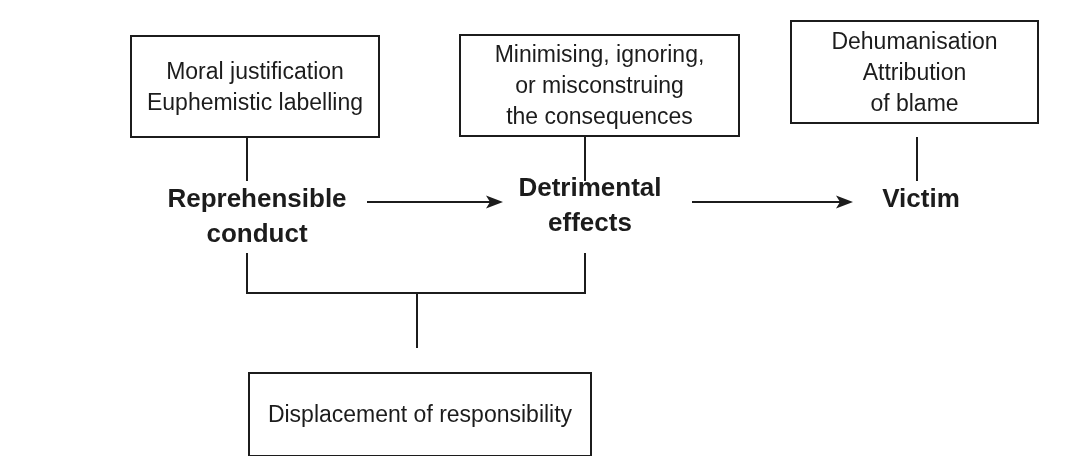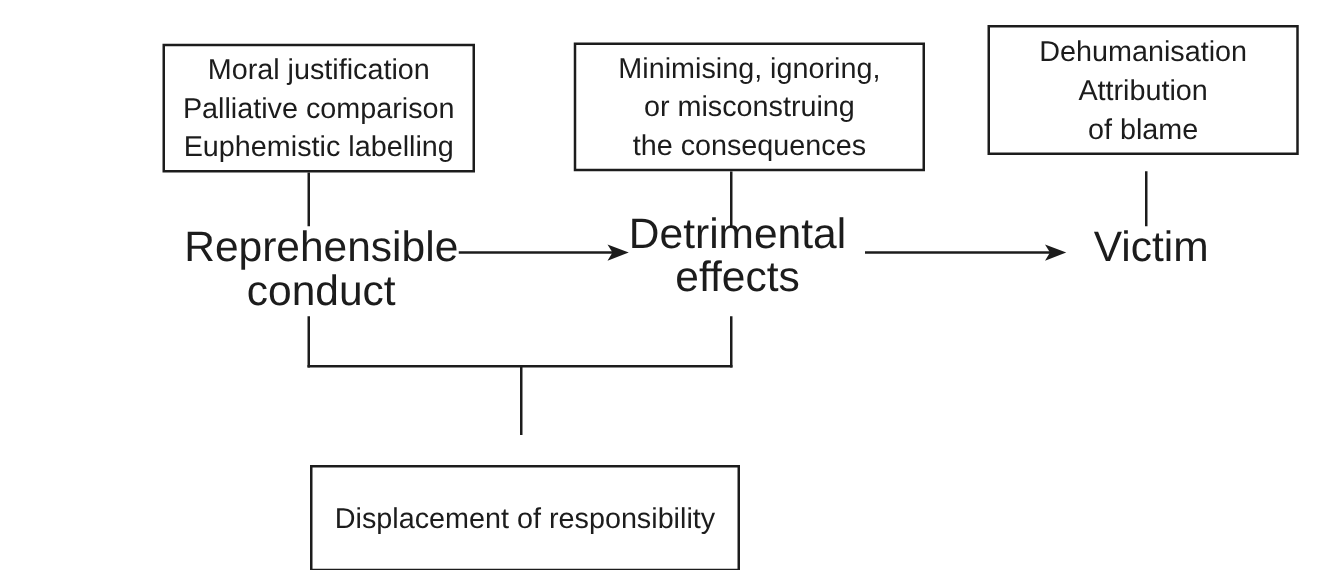--- a/index.html
+++ b/index.html
@@ -42,23 +42,24 @@
     flex-direction: column;
     justify-content: center;
   }
   .box-moral         { left: 130px; top: 35px;  width: 250px; height: 103px; }
   .box-consequences  { left: 459px; top: 34px;  width: 281px; height: 103px; }
   .box-dehumanisation{ left: 790px; top: 20px;  width: 249px; height: 104px; }
   .box-responsibility{ left: 248px; top: 348px; width: 344px; height: 85px; margin-top: 24px;  }
   .node-label {
     position: absolute;
     color: #1c1c1c;
-    font-size: 34px;
+    font-size: 26px;
     line-height: 35px;
     text-align: center;
+    font-weight: bold;
   }
   .node-reprehensible { left: 147px; top: 181px; width: 220px; }
   .node-detrimental   { left: 480px; top: 170px; width: 220px; }
   .node-victim        { left: 841px; top: 181px; width: 160px; }
 </style>
 </head>
 <body>
 
 <div class="canvas">
 
@@ -75,21 +76,20 @@
     <polygon points="853,202 836,195.5 840,202 836,208.5"></polygon>
 
     <line x1="247" y1="253" x2="247" y2="294"></line>
     <line x1="585" y1="253" x2="585" y2="294"></line>
     <line x1="246" y1="293" x2="586" y2="293"></line>
     <line x1="417" y1="293" x2="417" y2="348"></line>
   </svg>
 
   <div class="box box-moral">
     <div>Moral justification</div>
-    <div>Palliative comparison</div>
     <div>Euphemistic labelling</div>
   </div>
 
   <div class="box box-consequences">
     <div>Minimising, ignoring,</div>
     <div>or misconstruing</div>
     <div>the consequences</div>
   </div>
 
   <div class="box box-dehumanisation">

